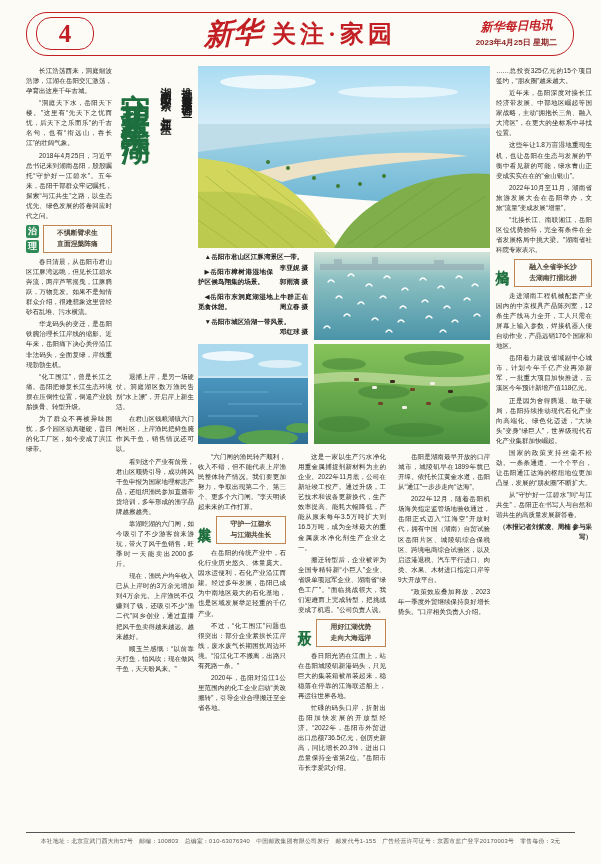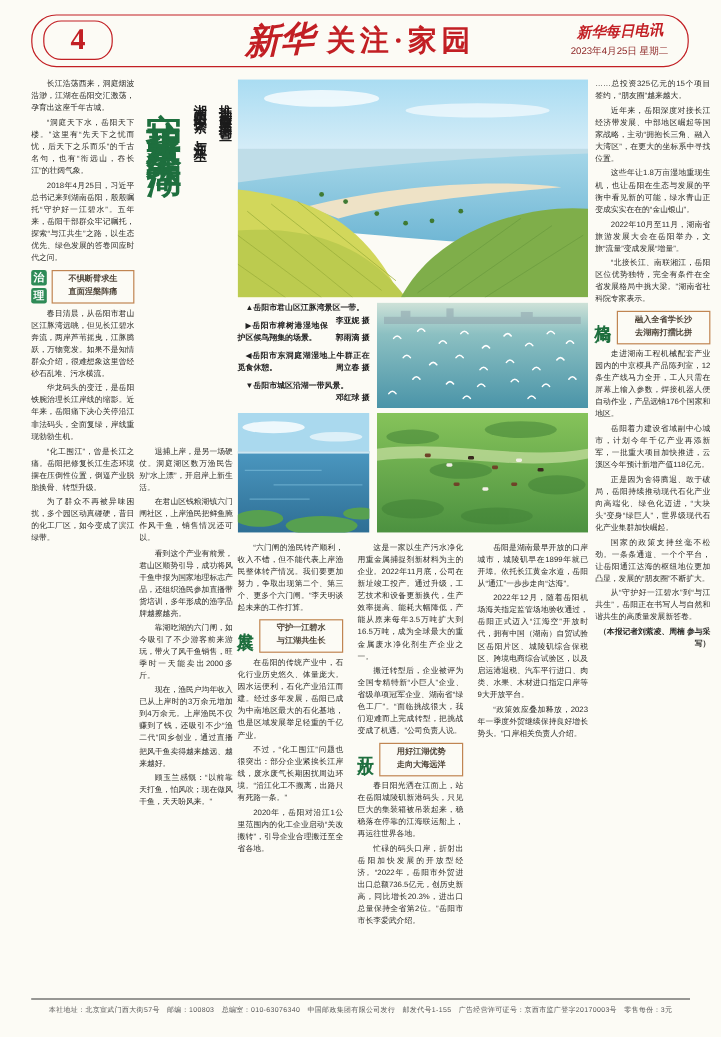--- a/index.html
+++ b/index.html
@@ -13,21 +13,21 @@
            font-size:25px;font-weight:bold;color:#c21f24;font-family:"Liberation Serif",serif;}
   .masthead{position:absolute;left:0;right:0;top:0;height:42px;display:flex;
             align-items:center;justify-content:center;gap:10px;}
   .mh-script{font-family:"Liberation Serif",serif;font-style:italic;font-weight:bold;
              font-size:29px;color:#c21f24;transform:rotate(-4deg) skewX(-4deg);}
   .mh-section{font-family:Liberation Serif, serif;font-weight:bold;font-size:24px;
               color:#c21f24;letter-spacing:4px;}
   .hdr-right{position:absolute;right:16px;top:5px;text-align:center;}
   .paper-name{font-family:"Liberation Serif",serif;font-style:italic;font-weight:bold;
               font-size:12px;color:#c21f24;transform:rotate(-2deg);}
-  .date-line{font-size:8px;color:#8d2626;font-weight:normal;margin-top:2px;}
+  .date-line{font-size:8px;color:#8d2626;font-weight:bold;margin-top:2px;}
   
   .col{position:absolute;font-size:6.5px;line-height:1.55;text-align:justify;color:#2b2b28;}
   .col p{margin:0 0 2px;text-indent:2em;}
   .col p.noind{text-indent:0;}
   .byline{text-align:right;font-weight:bold;text-indent:0 !important;margin-top:4px;}
   
   .v{writing-mode:vertical-rl;text-orientation:upright;}
   .headline-zone{position:absolute;left:116px;top:66px;width:78px;height:756px;}
   .headline{position:absolute;left:0;top:4px;height:300px;font-size:29px;font-weight:bold;
             color:#1e6f3e;letter-spacing:6px;font-family:"Liberation Serif",serif;}

